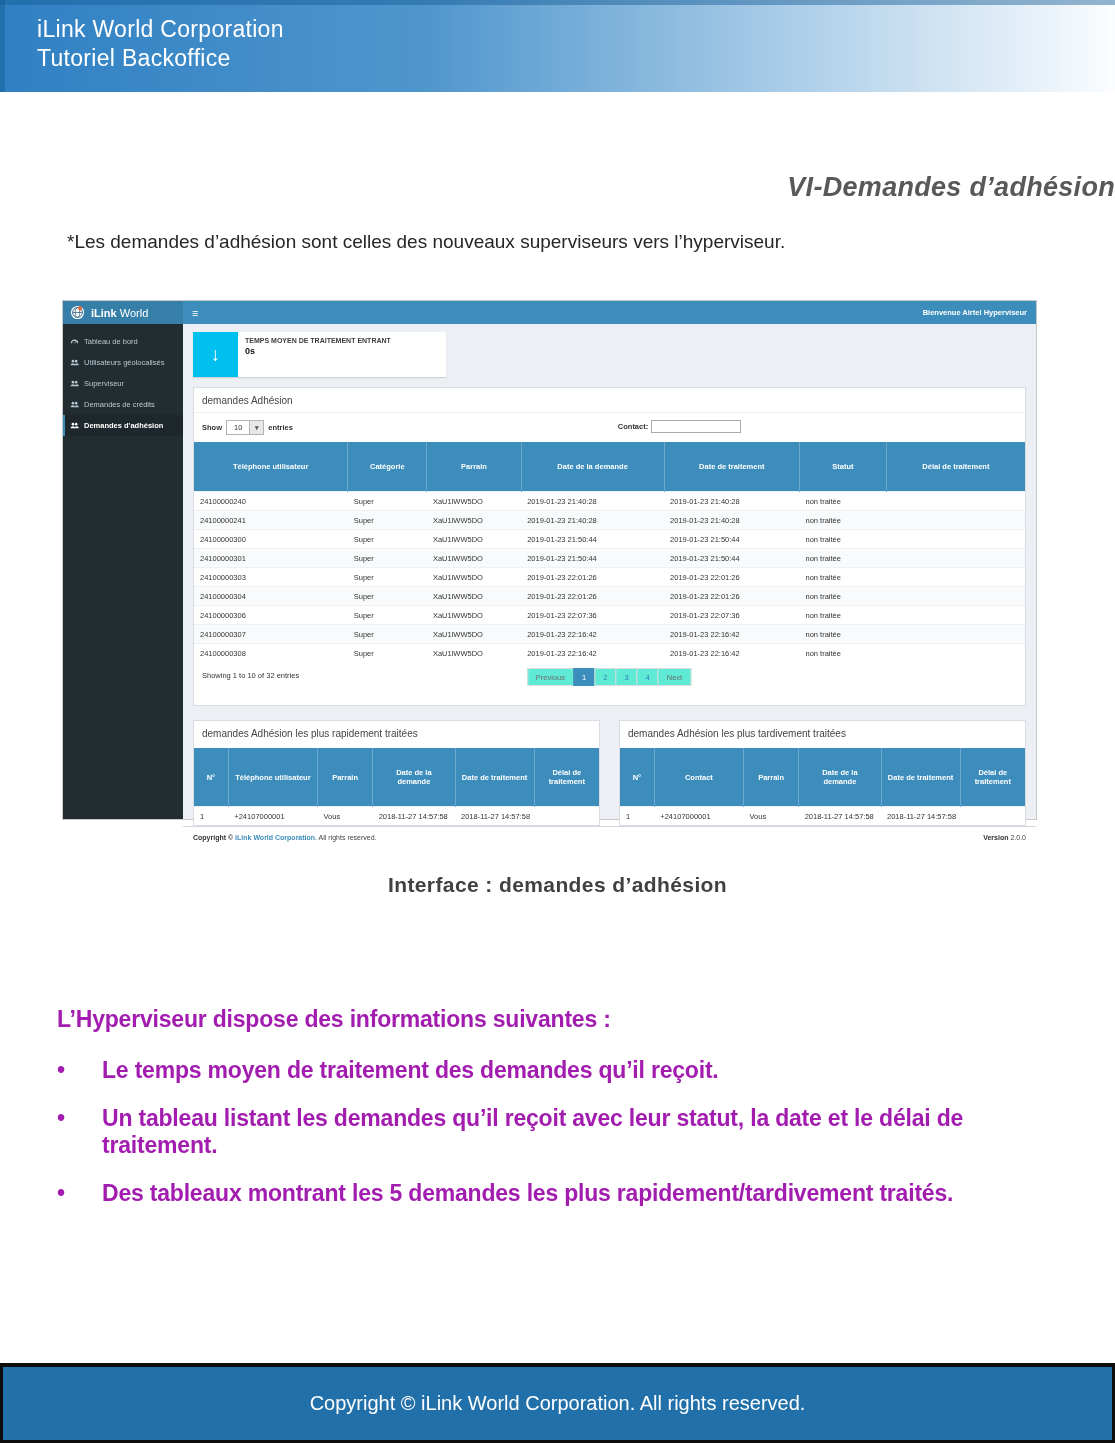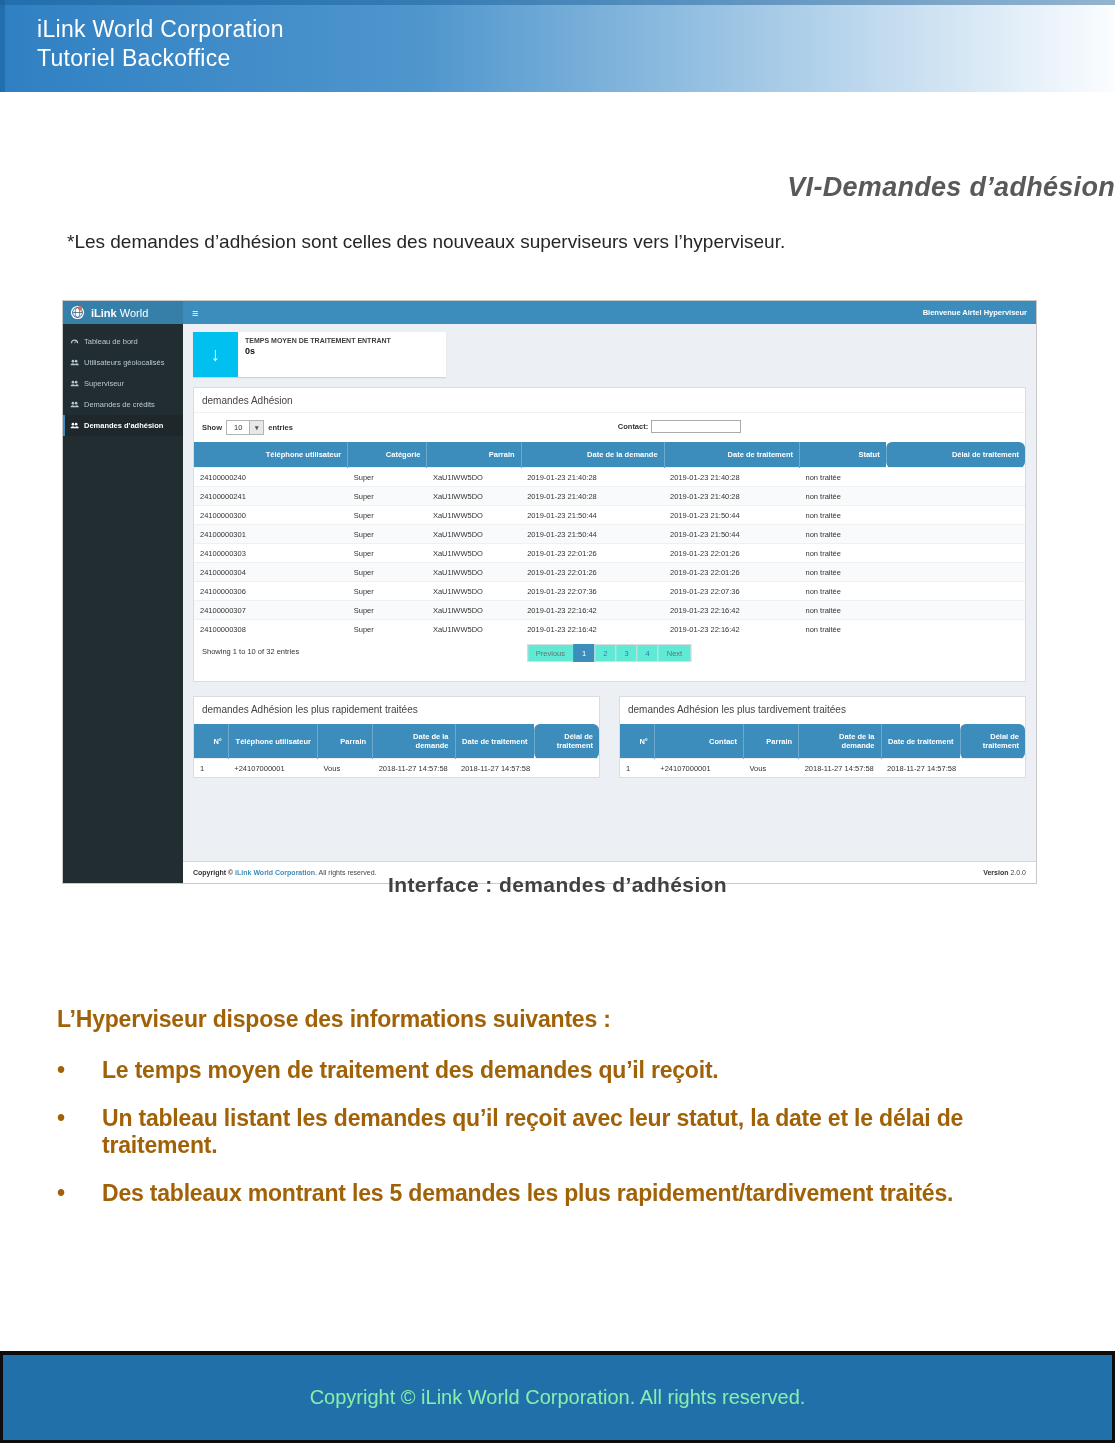--- a/index.html
+++ b/index.html
@@ -13,34 +13,34 @@
     background:linear-gradient(90deg,var(--header-left,#2f80c3) 0%,#4f96cd 38%,#aecfe9 72%,#fbfdff 100%);
     box-shadow:inset 0 5px 0 rgba(21,92,148,.45),inset 5px 0 0 rgba(21,92,148,.45);
     color:#fff;padding:15px 0 0 37px;
   }
   .header-band .hline{font-size:23px;line-height:29px;letter-spacing:.3px;}
   .doc-title{position:absolute;top:172px;left:0;width:100%;text-align:right;
     font-size:27px;font-weight:bold;color:#58595b;letter-spacing:.3px;font-style:italic;}
   .doc-intro{position:absolute;top:231px;left:67px;font-size:19px;color:#262626;}
   .doc-caption{position:absolute;top:873px;left:0;width:100%;text-align:center;
     font-size:21px;font-weight:bold;color:#414042;letter-spacing:.4px;}
-  .info-block{position:absolute;top:1006px;left:57px;right:40px;color:#a16207;
+  .info-block{position:absolute;top:1006px;left:57px;right:40px;color:#a21caf;
     font-size:23px;font-weight:bold;letter-spacing:-.2px;}
   .info-heading{margin-bottom:24px;}
   .info-bullet{display:flex;margin-bottom:21px;}
   .info-bullet .dot{width:45px;flex:0 0 45px;}
   .footer-band{
-    position:absolute;left:0;bottom:0;width:1115px;height:92px;box-sizing:border-box;
+    position:absolute;left:0;bottom:0;width:1115px;height:80px;box-sizing:border-box;
     background:var(--footer-blue,#2270a9);
     border:3px solid #0d0d0d;border-top-width:4px;
-    color:#86efac;display:flex;align-items:center;justify-content:center;font-size:20px;
+    color:#ffffff;display:flex;align-items:center;justify-content:center;font-size:20px;
   }
   
   .shot{
-    position:absolute;left:62px;top:300px;width:975px;height:584px;box-sizing:border-box;
+    position:absolute;left:62px;top:300px;width:975px;height:520px;box-sizing:border-box;
     border:1px solid #c9c9c9;display:flex;flex-direction:column;background:#ecf0f5;
     font-size:8px;color:#333;
   }
   .app-topbar{height:23px;flex:0 0 23px;display:flex;}
   .app-logo{width:120px;flex:0 0 120px;background:var(--logo,#367fa9);color:#fff;
     display:flex;align-items:center;gap:6px;padding-left:7px;box-sizing:border-box;}
   .app-logo .brand{font-size:11px;}
   .app-nav{flex:1;background:var(--navbar,#3c8dbc);color:#fff;display:flex;
     align-items:center;justify-content:space-between;padding:0 9px;}
   .hamburger{font-size:11px;cursor:pointer;}
@@ -70,23 +70,23 @@
   .page-size{display:flex;border:1px solid #b3b3b3;height:13px;background:#fff;cursor:pointer;}
   .page-size .val{padding:0 7px;display:flex;align-items:center;font-weight:normal;}
   .page-size .chev{width:13px;background:#e8e8e8;border-left:1px solid #b3b3b3;
     display:flex;align-items:center;justify-content:center;color:#555;font-size:7px;}
   .search-group{position:absolute;left:51%;display:flex;align-items:center;gap:3px;
     font-size:7.5px;font-weight:bold;color:#333;}
   .search-group input{width:90px;height:13px;border:1px solid #ababab;font-size:7.5px;
     font-family:"Liberation Sans",sans-serif;padding:0 3px;box-sizing:border-box;}
   
   table{width:100%;border-collapse:collapse;table-layout:fixed;font-size:7.5px;}
-  thead th{background:var(--navbar,#3c8dbc);color:#fff;text-align:right;font-weight:bold;
-    padding:8px 6px;border-right:1px solid rgba(255,255,255,.25);cursor:pointer;}
-  thead th:last-child{border-right:none;border-radius:6px;}
+  thead th{background:var(--navbar,#3c8dbc);color:#fff;text-align:center;font-weight:bold;
+    padding:20px 6px;border-right:1px solid rgba(255,255,255,.25);cursor:pointer;}
+  thead th:last-child{border-right:none;}
   tbody td{padding:4.5px 6px;border-top:1px solid #eef1f4;color:#333;overflow:hidden;white-space:nowrap;}
   tbody tr:nth-child(even){background:#f8fafb;}
   .main-table th:nth-child(1){width:19%;}  .main-table th:nth-child(2){width:9%;}
   .main-table th:nth-child(3){width:11%;}  .main-table th:nth-child(4){width:17.5%;}
   .main-table th:nth-child(5){width:16.5%;}.main-table th:nth-child(6){width:10%;}
   .main-table th:nth-child(7){width:17%;}
   .mini-table th:nth-child(1){width:7%;}   .mini-table th:nth-child(2){width:23%;}
   .mini-table th:nth-child(3){width:13%;}  .mini-table th:nth-child(4){width:21%;}
   .mini-table th:nth-child(5){width:20%;}  .mini-table th:nth-child(6){width:16%;}
   

